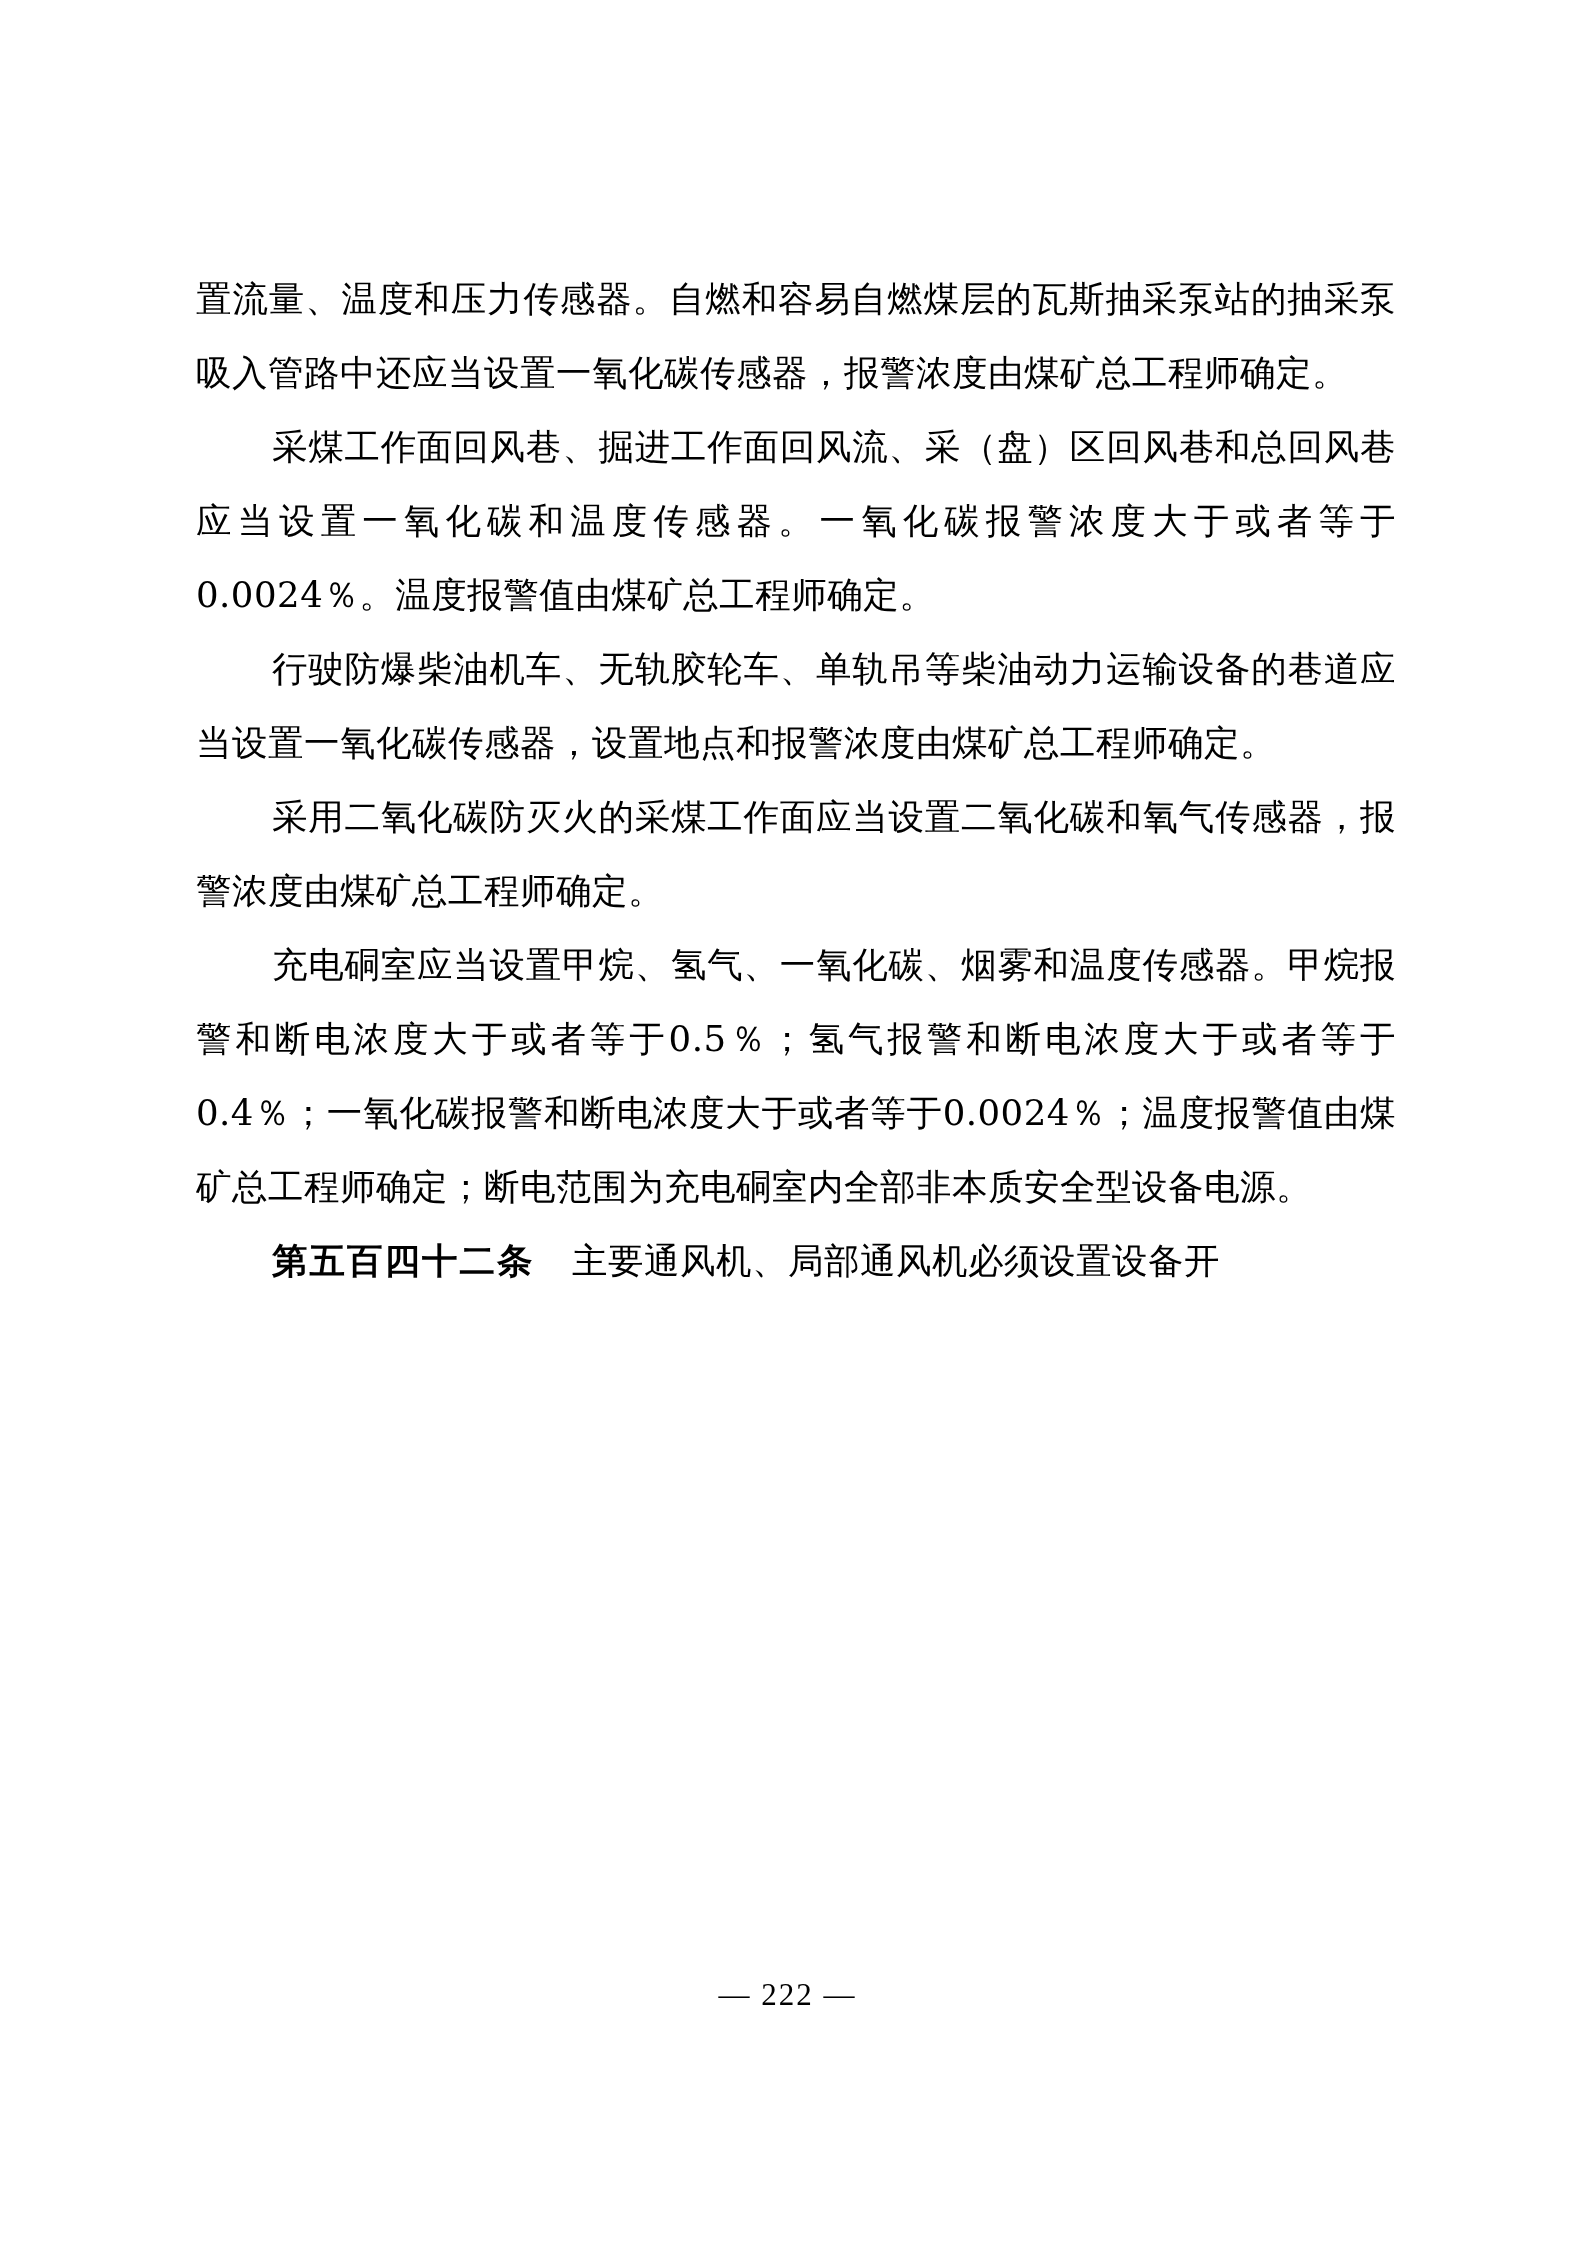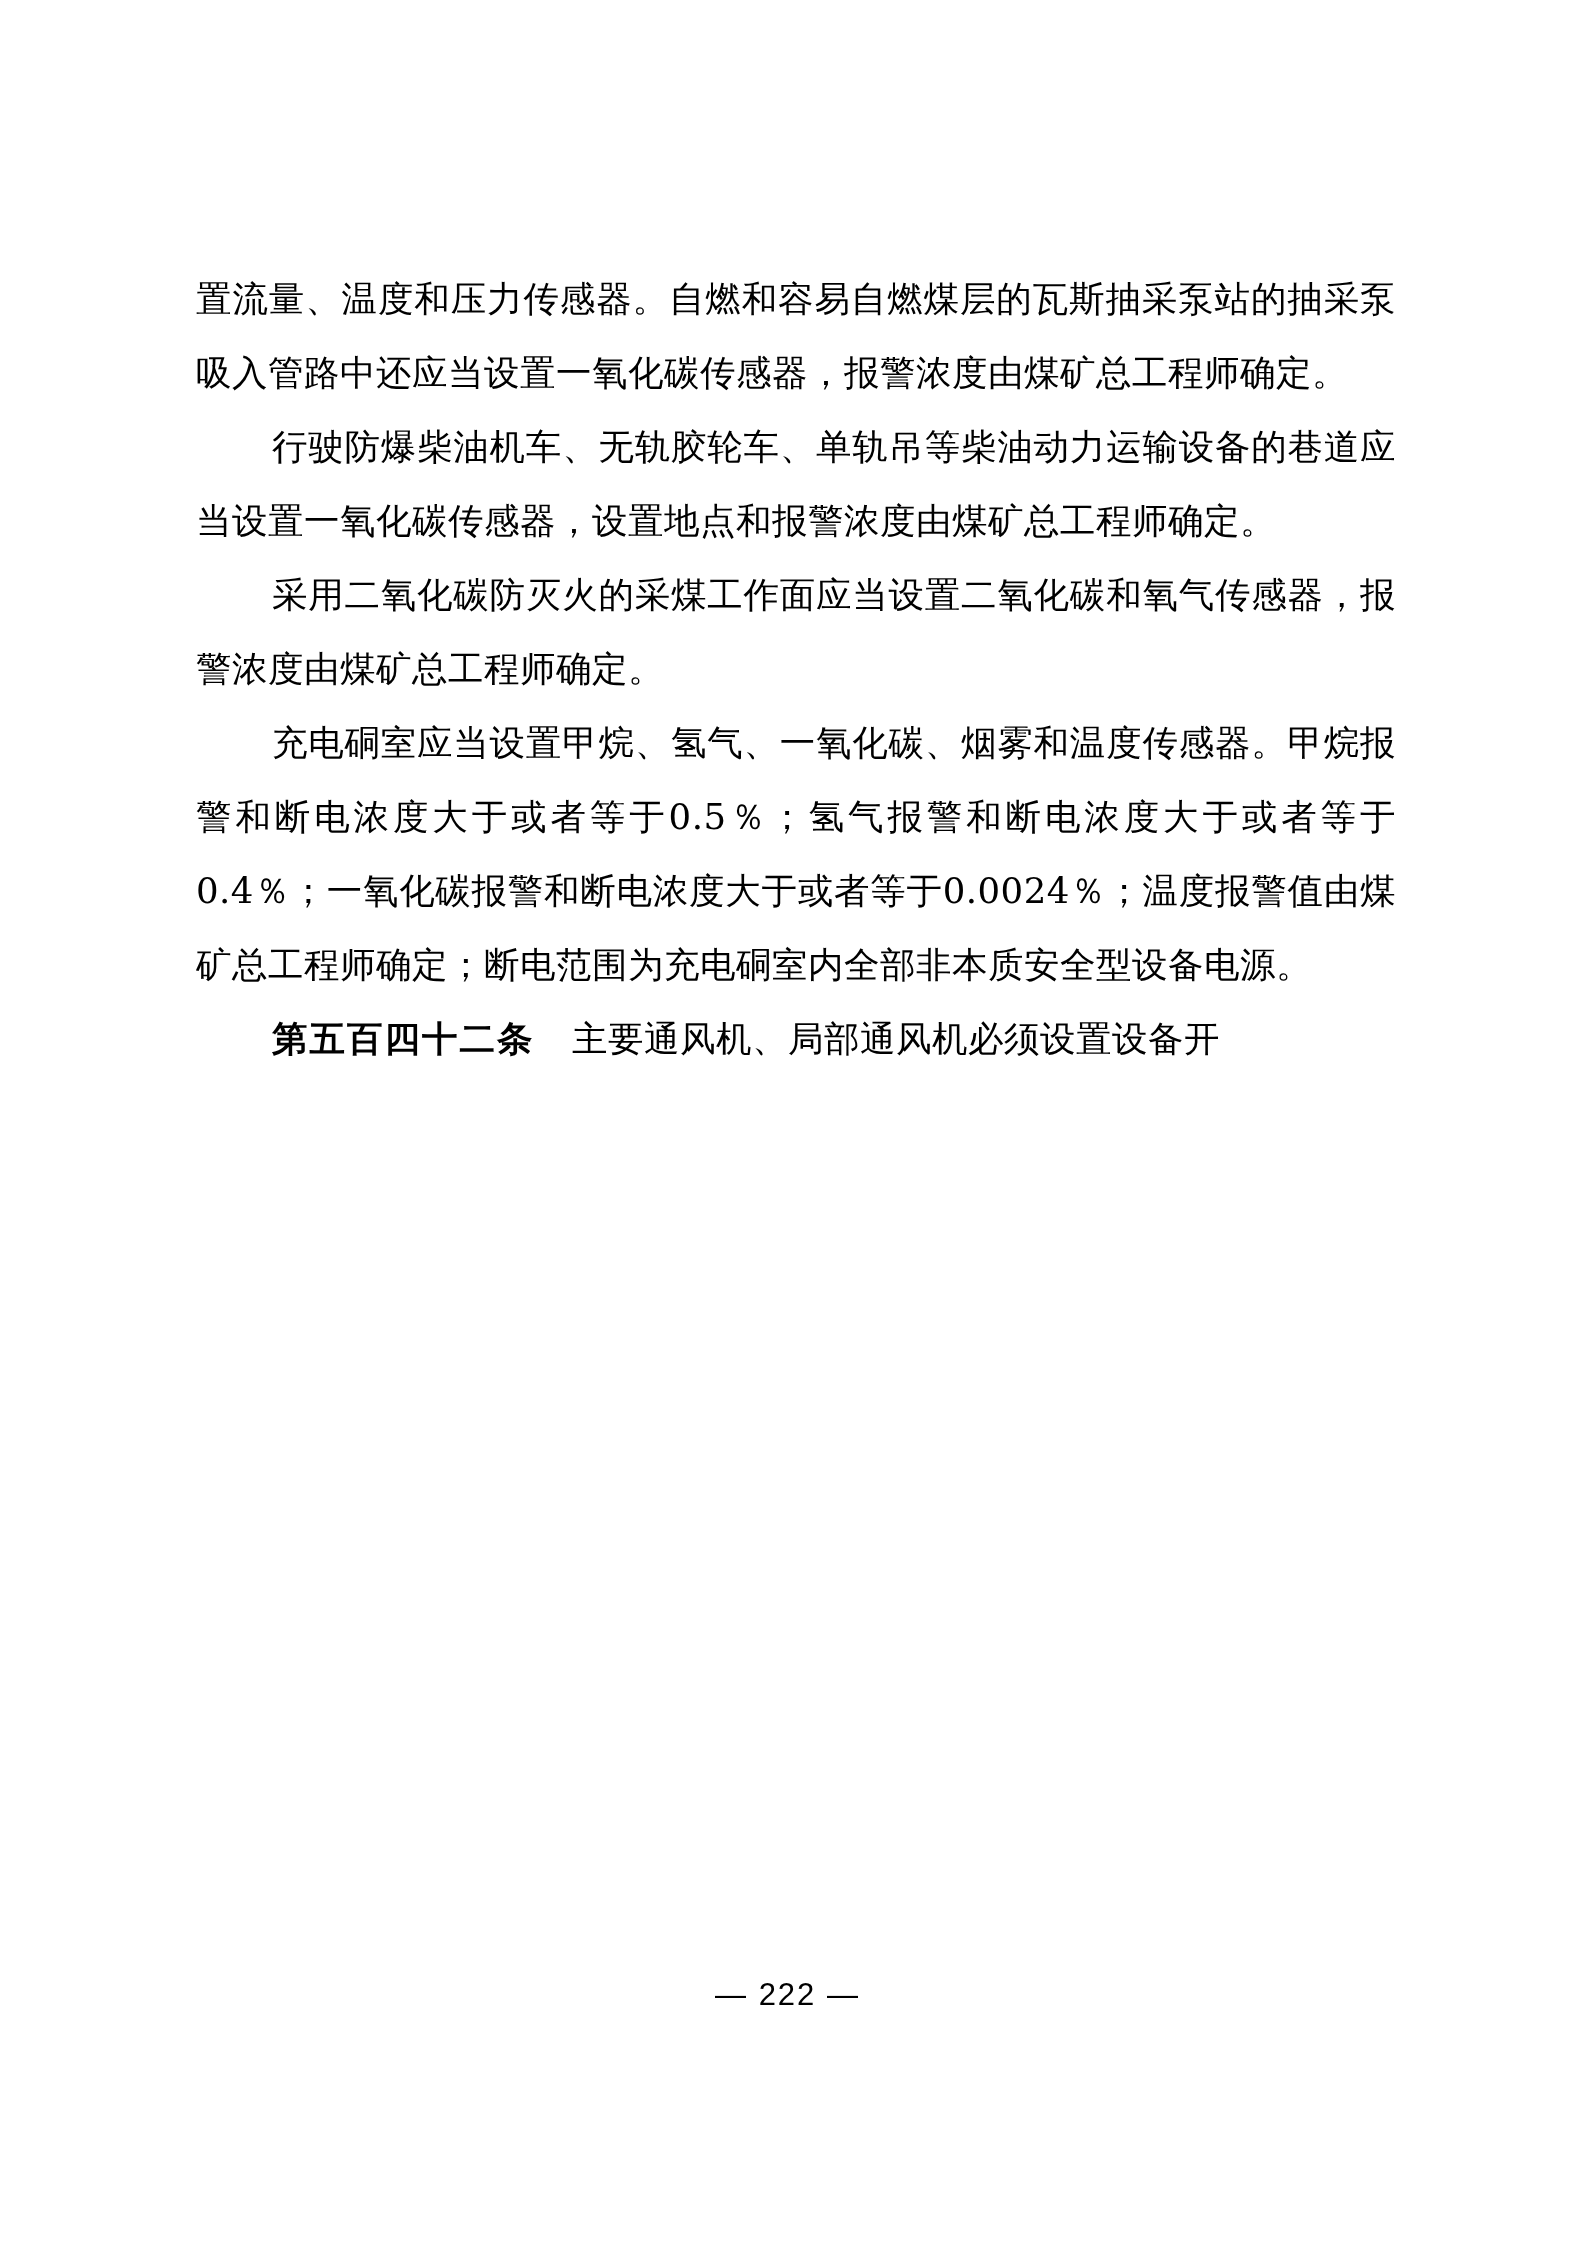--- a/index.html
+++ b/index.html
@@ -45,33 +45,34 @@
   .article-head {
     font-weight: bold;
     letter-spacing: 2px;
   }
   .pagenum {
     position: absolute;
     left: 0;
     top: 1965px;
     width: 1575px;
     text-align: center;
-    font-family: Liberation Sans, sans-serif;
+    font-family: Liberation Serif, serif;
     font-size: 31px;
     letter-spacing: 2px;
   }
 </style>
 </head>
 <body>
 
 <div class="page">
   <div class="content">
 
     <p class="para">置流量、温度和压力传感器。自燃和容易自燃煤层的瓦斯抽采泵站的抽采泵吸入管路中还应当设置一氧化碳传感器，报警浓度由煤矿总工程师确定。</p>
 
+    <p class="para indent">采煤工作面回风巷、掘进工作面回风流、采（盘）区回风巷和总回风巷应当设置一氧化碳和温度传感器。一氧化碳报警浓度大于或者等于0.0024％。温度报警值由煤矿总工程师确定。</p>
 
     <p class="para indent">行驶防爆柴油机车、无轨胶轮车、单轨吊等柴油动力运输设备的巷道应当设置一氧化碳传感器，设置地点和报警浓度由煤矿总工程师确定。</p>
 
 
 
     <p class="para indent">采用二氧化碳防灭火的采煤工作面应当设置二氧化碳和氧气传感器，报警浓度由煤矿总工程师确定。</p>
 
     <p class="para indent">充电硐室应当设置甲烷、氢气、一氧化碳、烟雾和温度传感器。甲烷报警和断电浓度大于或者等于0.5％；氢气报警和断电浓度大于或者等于 0.4％；一氧化碳报警和断电浓度大于或者等于0.0024％；温度报警值由煤矿总工程师确定；断电范围为充电硐室内全部非本质安全型设备电源。</p>
 
     <p class="para indent">

